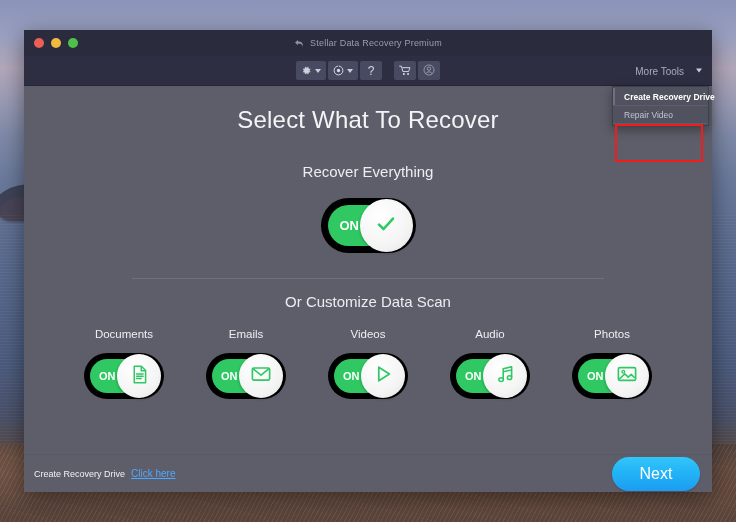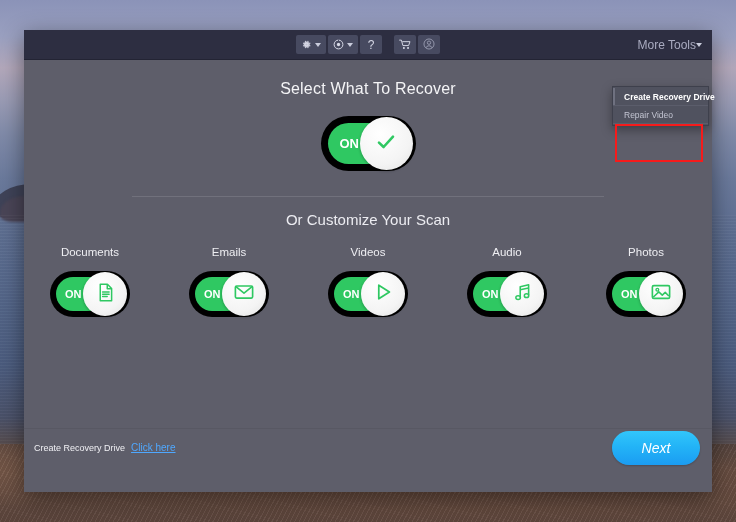--- a/index.html
+++ b/index.html
@@ -152,22 +152,22 @@
     border-left: 3px solid transparent;
     border-right: 3px solid transparent;
     border-top: 4px solid #c9ccdc;
   }
   .tb-q { font-size: 12px; color: #d5d7e4; line-height: 1; }
 
   #more-tools {
     position: absolute;
     right: 10px; top: 50%;
     transform: translateY(-50%);
-    display: flex; align-items: center; gap: 0;
-    font-size: 12px;
+    display: flex; align-items: center; gap: 12px;
+    font-size: 10px;
     color: #a9abc0;
   }
 
   
   #more-tools-menu {
     position: absolute;
     right: 3px;
     top: 56px;
     width: 97px;
     background: #50525f;
@@ -211,21 +211,21 @@
 
   
   #content {
     position: relative;
     height: 368px;
     background: #5e5e6a;
     padding-top: 20px;
   }
   #page-title {
     text-align: center;
-    font-size: 16px;
+    font-size: 24px;
     color: #f4f4f6;
     font-weight: normal;
     letter-spacing: .2px;
   }
   #recover-everything-label {
     text-align: center;
     font-size: 15px;
     color: #ececf1;
     margin-top: 29px;
   }
@@ -278,21 +278,21 @@
     text-align: center;
     font-size: 15px;
     color: #ececf1;
     margin-top: 14px;
   }
 
   
   #categories {
     display: flex;
     justify-content: space-between;
-    padding: 0 18px;
+    padding: 0 52px;
     margin-top: 18px;
   }
   .category {
     width: 96px;
     display: flex; flex-direction: column;
     align-items: center;
   }
   .cat-label {
     font-size: 11.5px;
     color: #eeeef2;
@@ -329,40 +329,54 @@
     cursor: pointer;
   }
   #next-button {
     position: absolute;
     right: 12px; top: 50%;
     transform: translateY(-50%);
     width: 88px; height: 34px;
     border-radius: 999px;
     background: linear-gradient(to bottom, #32c6fb 0%, #23b4f7 45%, #1b9cf2 100%);
     color: #ffffff;
-    font-size: 14px;
+    font-size: 16px;
     display: flex; align-items: center; justify-content: center;
     border: none;
     cursor: pointer;
     box-shadow: 0 1px 2px rgba(0,0,0,.2);
     font-family: "Liberation Sans", sans-serif;
-    font-style: italic;
   }
 </style>
 </head>
 <body>
 
 <div id="desktop">
   <div id="rock-left"></div>
   <div id="rock-left2"></div>
   <div id="sea"></div>
   <div id="shore"></div>
 
   <div id="app-window">
 
+    <div id="title-bar">
+      <div class="traffic-lights">
+        <span class="tl red"></span>
+        <span class="tl yellow"></span>
+        <span class="tl green"></span>
+      </div>
+      <div id="title-center">
+        <span id="back-icon">
+          <svg width="11" height="9" viewBox="0 0 11 9">
+            <path d="M4 1 L1 3.6 L4 6.2 L4 4.6 C7 4.6 8.4 5.6 8.8 7.8 C9.4 4.6 7.8 2.6 4 2.6 Z" fill="#8f92aa"></path>
+          </svg>
+        </span>
+        <span id="title-text">Stellar Data Recovery Premium</span>
+      </div>
+    </div>
 
     <div id="toolbar">
       <div id="toolbar-groups">
 
         <div class="tb-group">
           <div class="tb-btn wide">
             <span>
               <svg width="11" height="11" viewBox="0 0 20 20">
                 <path fill="#d9dbe8" d="M10 6.4a3.6 3.6 0 100 7.2 3.6 3.6 0 000-7.2zm0 5.6a2 2 0 110-4 2 2 0 010 4z"></path>
                 <path fill="#d9dbe8" d="M17.4 11.6l-1.5-.5a6 6 0 000-2.2l1.5-.5-.8-2-1.5.5a6 6 0 00-1.6-1.6l.5-1.5-2-.8-.5 1.5a6 6 0 00-2.2 0L8.8 3l-2 .8.5 1.5A6 6 0 005.7 6.9L4.2 6.4l-.8 2 1.5.5a6 6 0 000 2.2l-1.5.5.8 2 1.5-.5a6 6 0 001.6 1.6l-.5 1.5 2 .8.5-1.5a6 6 0 002.2 0l.5 1.5 2-.8-.5-1.5a6 6 0 001.6-1.6l1.5.5.8-2z" opacity=".85"></path>
@@ -423,39 +437,40 @@
       <div class="menu-item">
         <span>Repair Video</span>
       </div>
       <div id="menu-highlight-box"></div>
     </div>
 
     <div id="content">
 
       <div id="page-title">Select What To Recover</div>
 
+      <div id="recover-everything-label">Recover Everything</div>
 
       <div id="master-toggle-wrap">
         <div id="master-toggle" class="toggle">
           <div class="pill">
             <span>ON</span>
           </div>
           <div class="knob">
             <span>
               <svg width="24" height="24" viewBox="0 0 24 24">
                 <path d="M5 12.6 L9.6 17 L19 6.6" fill="none" stroke="#2fc862" stroke-width="2.6" stroke-linecap="round" stroke-linejoin="round"></path>
               </svg>
             </span>
           </div>
         </div>
       </div>
 
       <div id="divider"></div>
 
-      <div id="customize-label">Or Customize Your Scan</div>
+      <div id="customize-label">Or Customize Data Scan</div>
 
       <div id="categories">
 
         <div class="category">
           <div class="cat-label">Documents</div>
           <div class="toggle cat-toggle">
             <div class="pill">
               <span>ON</span>
             </div>
             <div class="knob">

